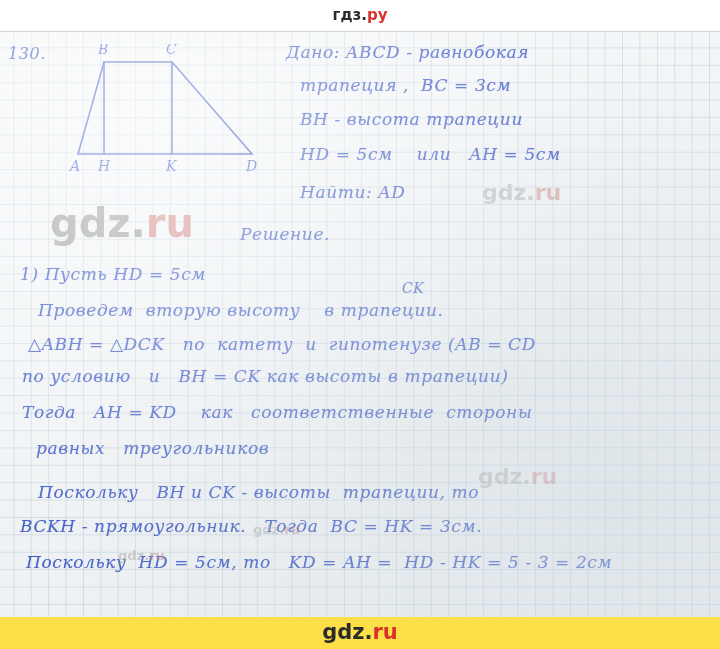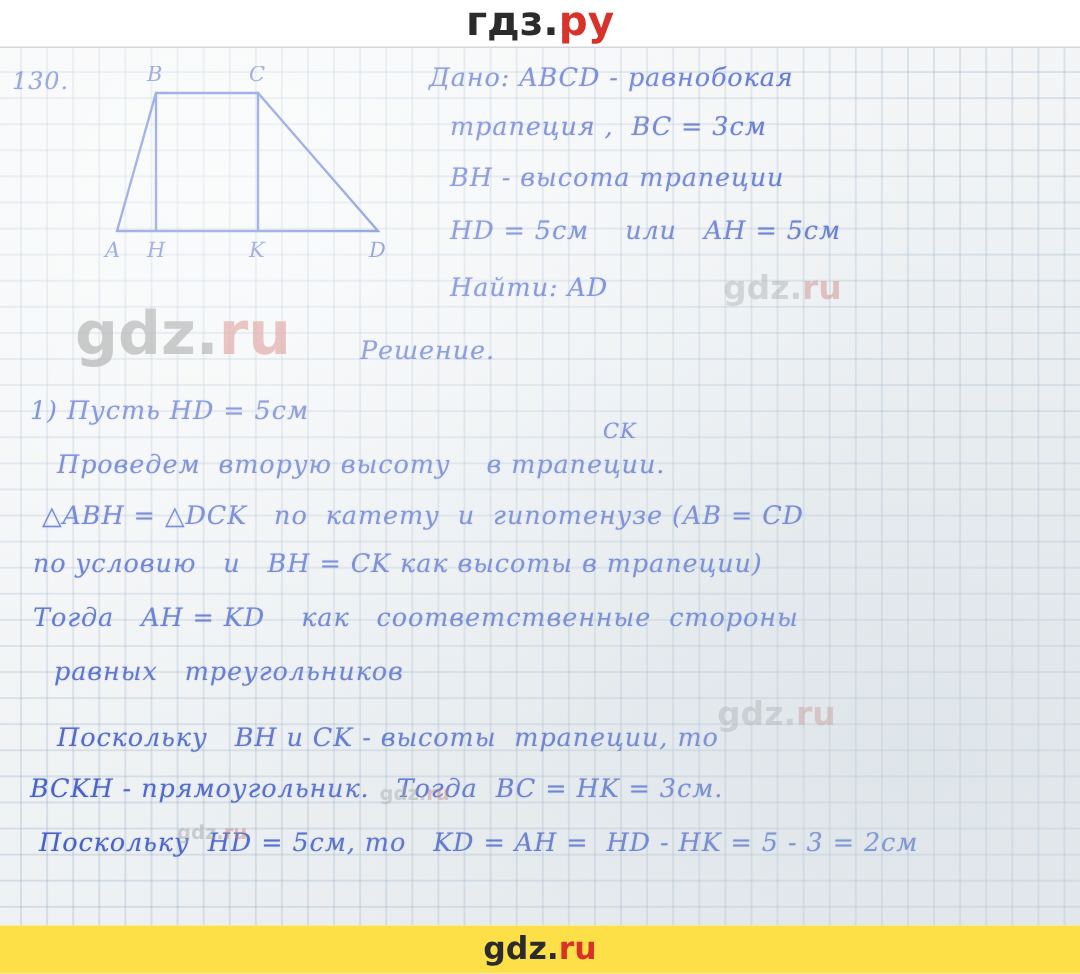--- a/index.html
+++ b/index.html
@@ -12,21 +12,21 @@
   }
   
   .header{
     position:absolute;left:0;top:0;width:720px;height:32px;
     background:#ffffff;
   }
   .brand{
     position:absolute;left:0;top:0;width:720px;
     text-align:center;
     font-family:"DejaVu Sans",sans-serif;
-    font-size:27px;font-weight:bold;
+    font-size:15px;font-weight:bold;
     color:#2b2b2b;
     line-height:30px;
     letter-spacing:0px;
   }
   .brand .dot{color:#2b2b2b;}
   .brand .ru{color:#d8332a;}
   .hdr-rule{
     position:absolute;left:0;top:31px;width:720px;height:1px;
     background:#d6d6d6;
   }

